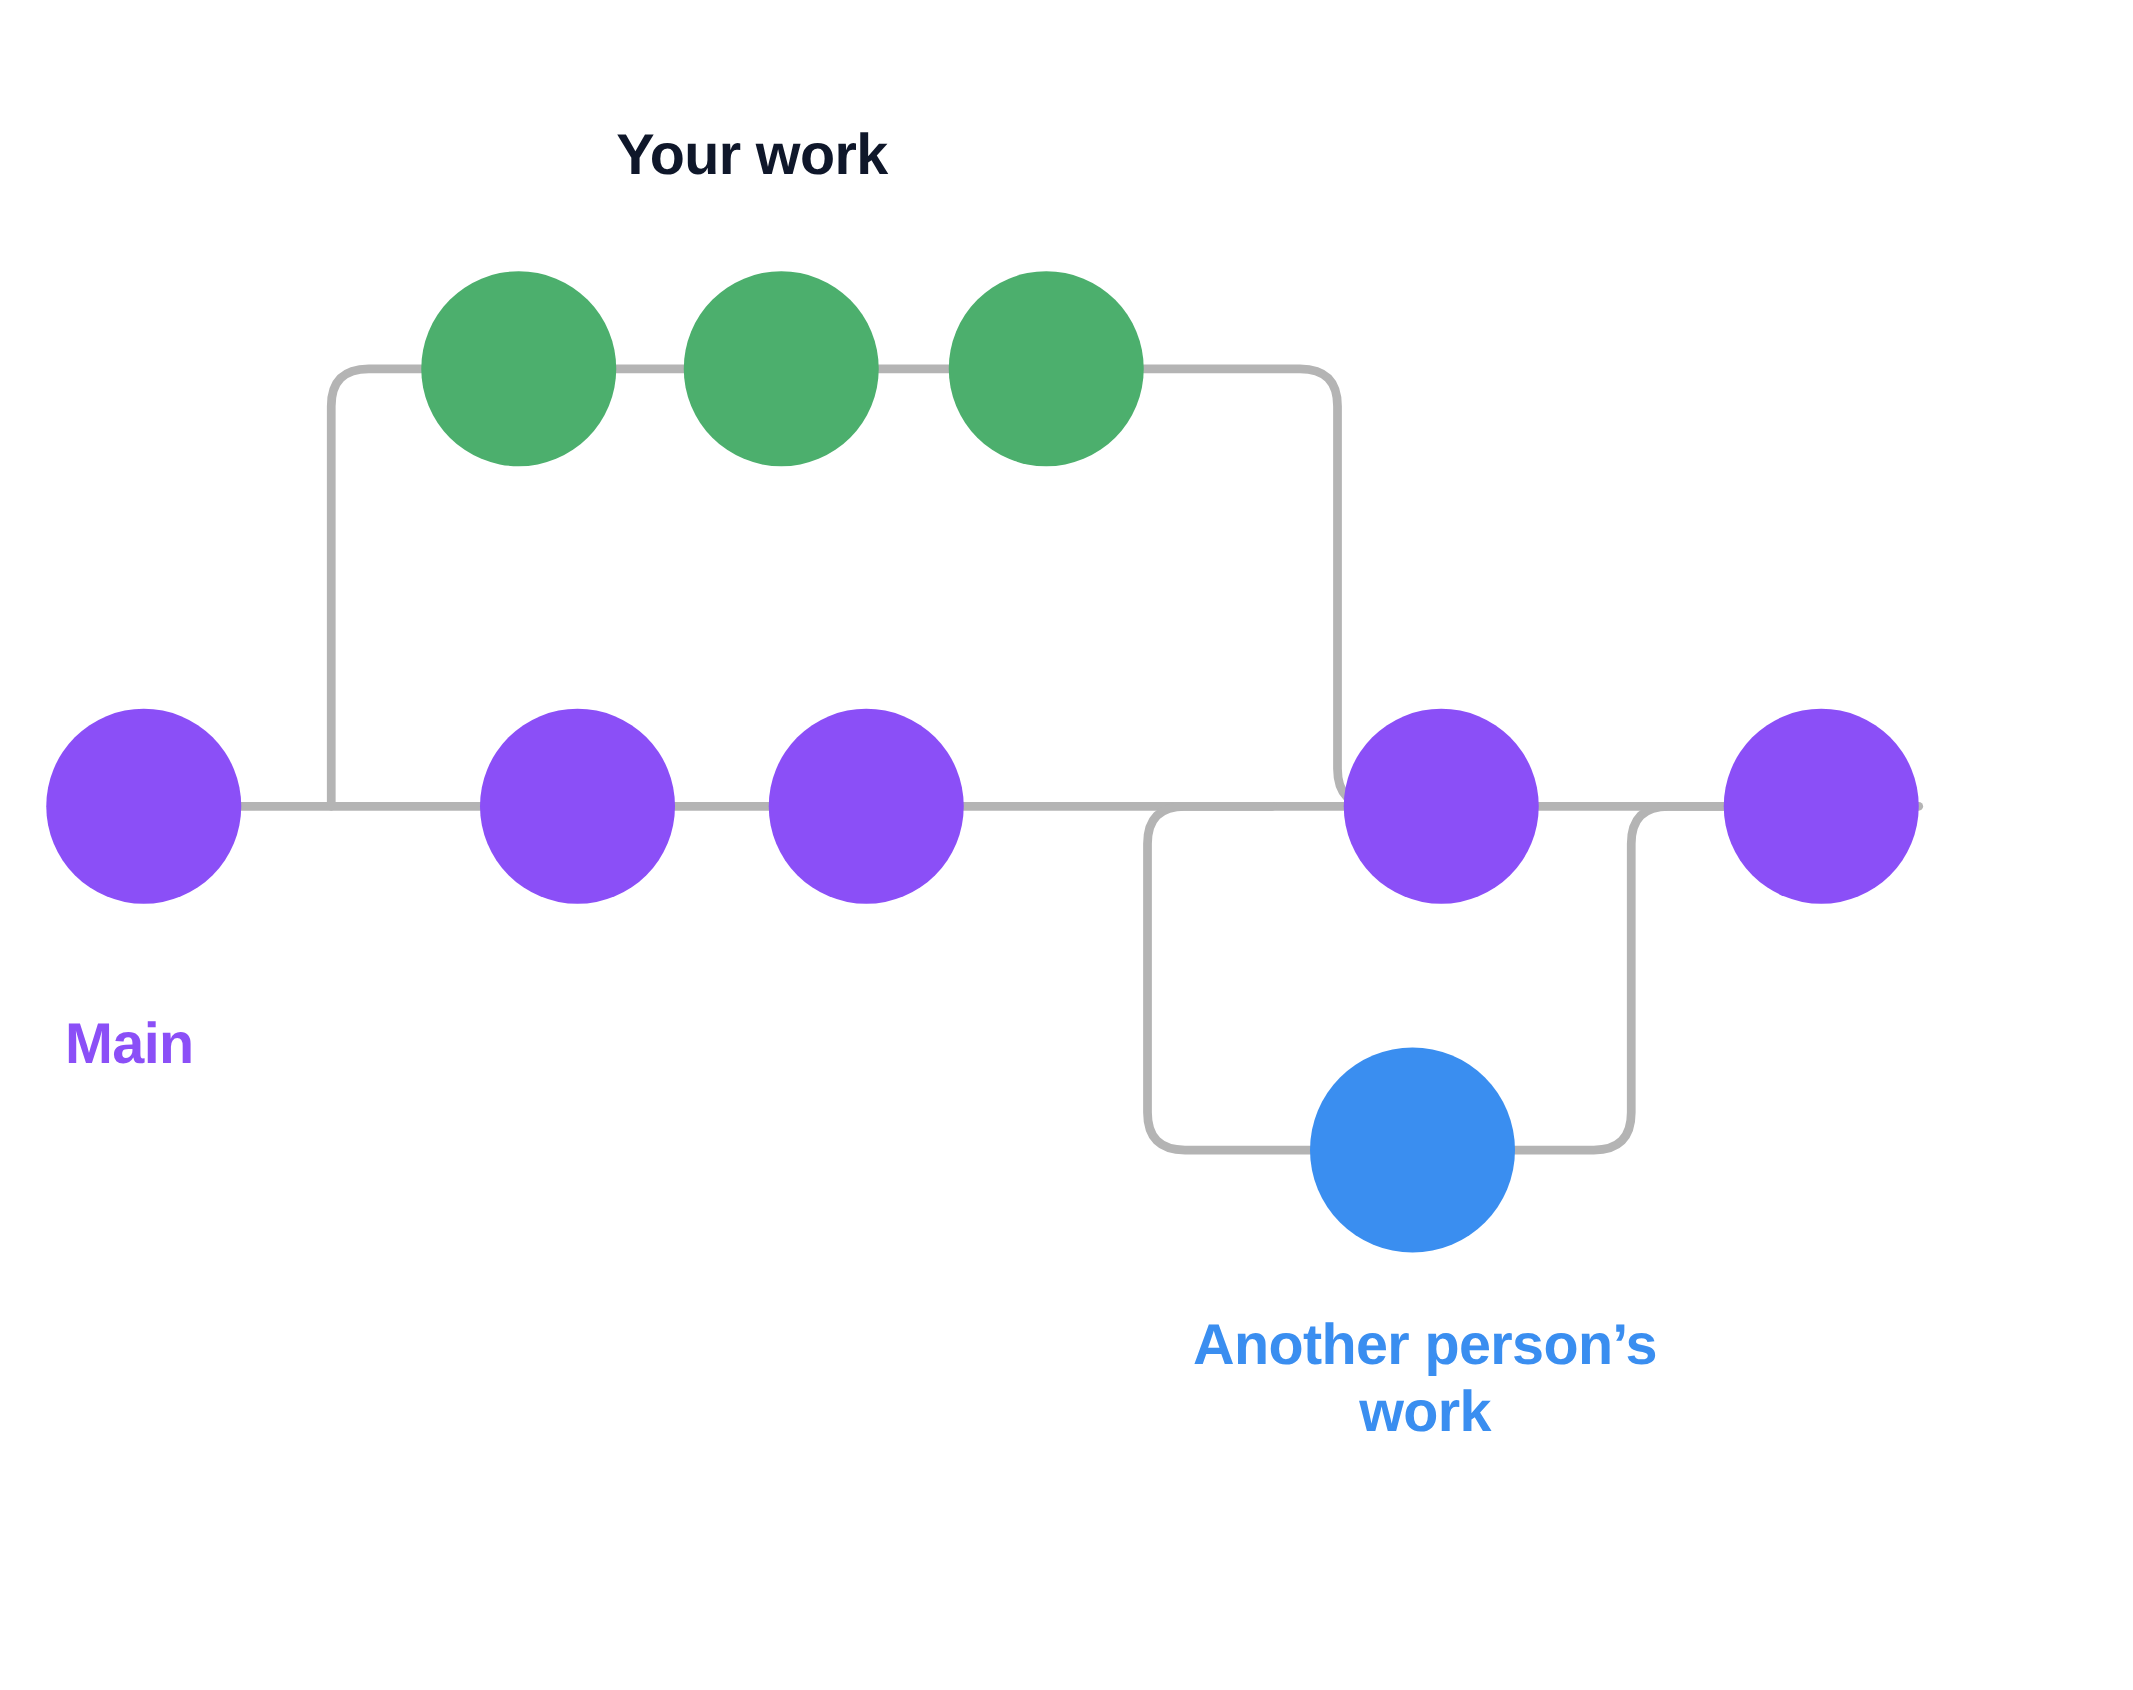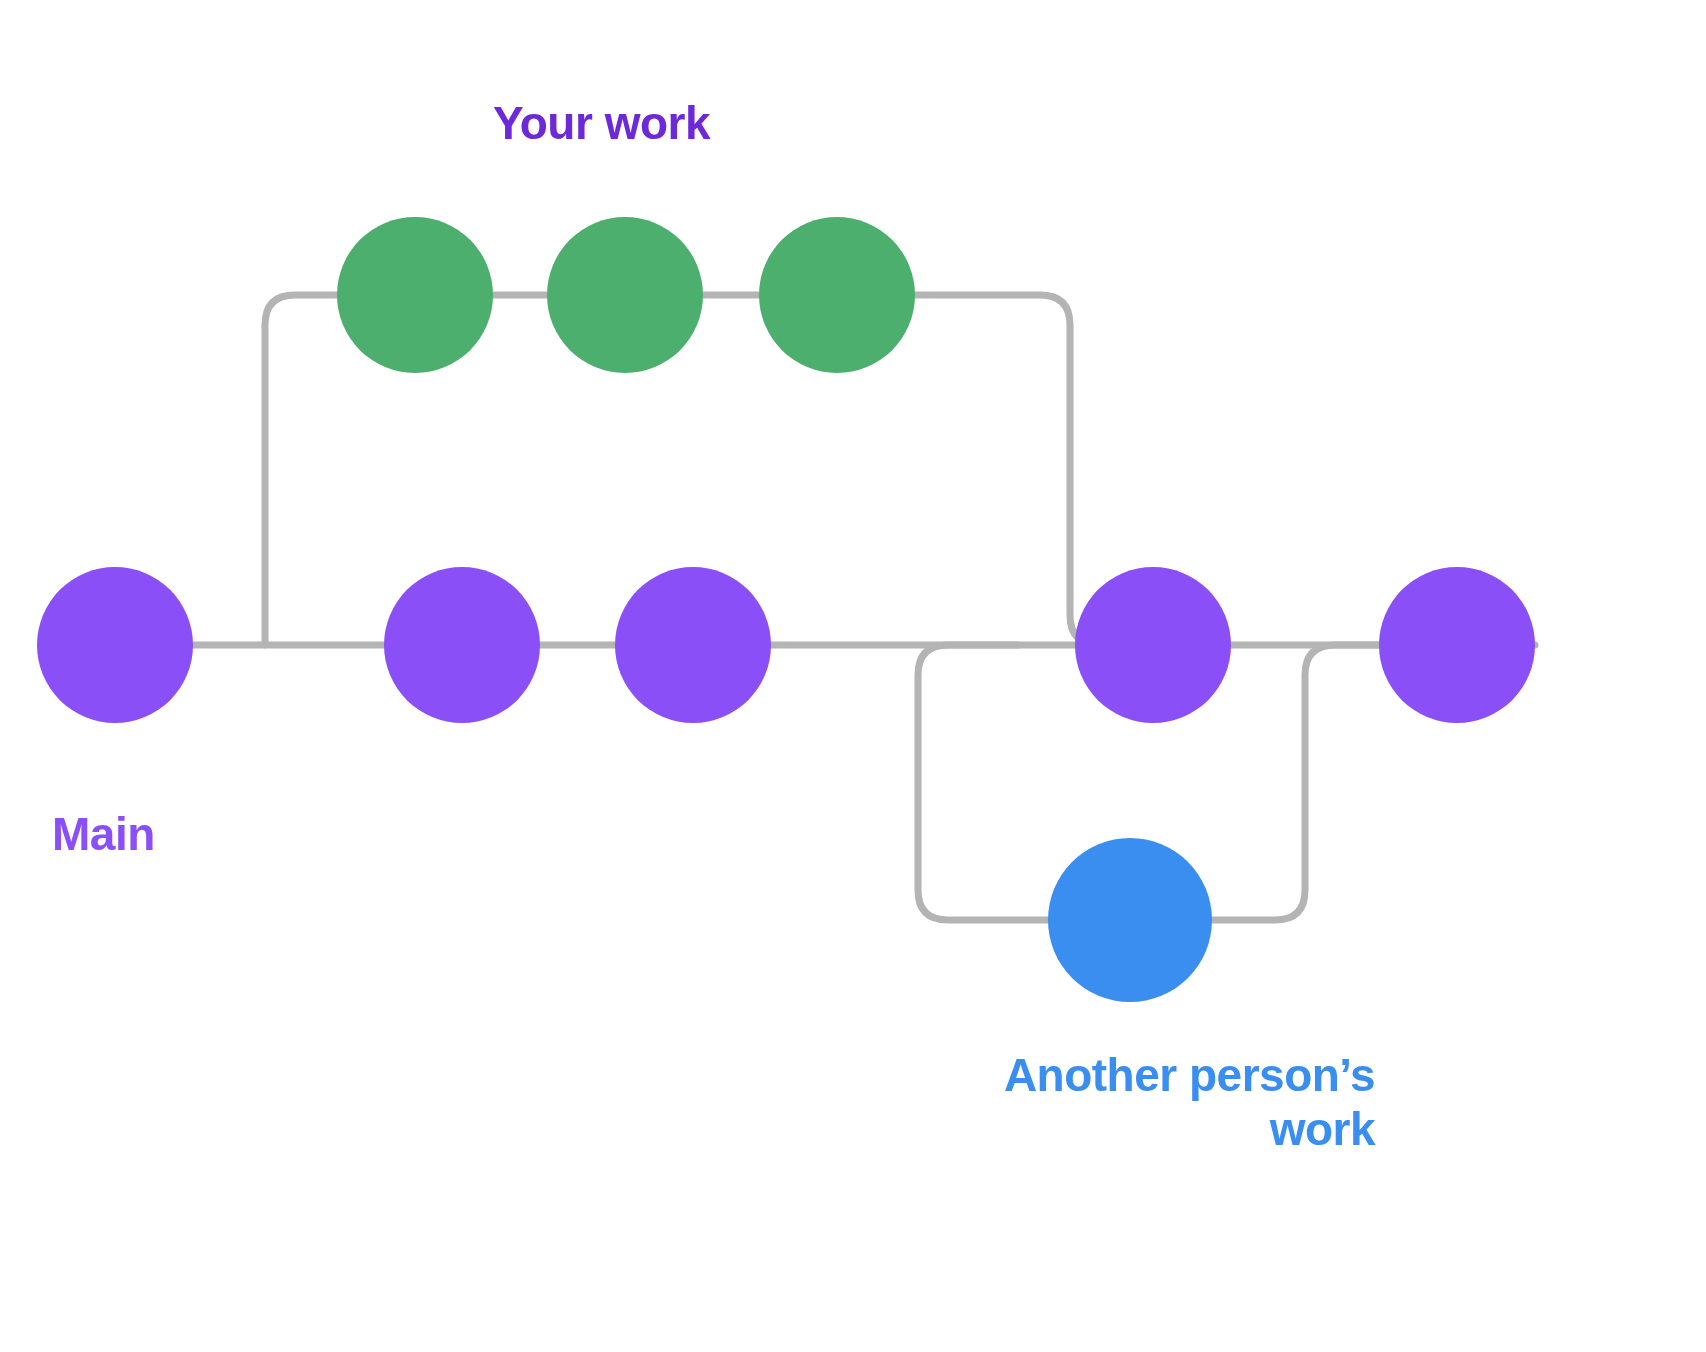--- a/index.html
+++ b/index.html
@@ -39,21 +39,21 @@
   }
   #label-main {
     left: 52px;
     top: 766px;
     font-size: 46px;
   }
   #label-another-person-work {
     left: 905px;
     top: 1048px;
     width: 470px;
-    text-align: right;
+    text-align: center;
     font-size: 46px;
   }
 </style>
 </head>
 <body>
 
 <div id="diagram-root">
 
   <svg id="git-graph-svg" viewBox="0 0 1706 1352" xmlns="http://www.w3.org/2000/svg">
 
@@ -81,19 +81,19 @@
       <circle cx="1457" cy="645" r="78" fill="#8B4FF7"></circle>
 
       <circle cx="415" cy="295" r="78" fill="#4CAF6D"></circle>
       <circle cx="625" cy="295" r="78" fill="#4CAF6D"></circle>
       <circle cx="837" cy="295" r="78" fill="#4CAF6D"></circle>
 
       <circle cx="1130" cy="920" r="82" fill="#3A8EF0"></circle>
     </g>
   </svg>
 
-  <div class="graph-label" id="label-your-work" style="color:#6d28d9;">Your work</div>
+  <div class="graph-label" id="label-your-work" style="color:#0f172a;">Your work</div>
 
   <div class="graph-label" id="label-main" style="color:#8B4FF7;margin-top:41px;">Main</div>
 
   <div class="graph-label" id="label-another-person-work" style="color:#3A8EF0;"><span>Another person’s</span><br><span>work</span></div>
 
 </div>
 
 </body></html>

